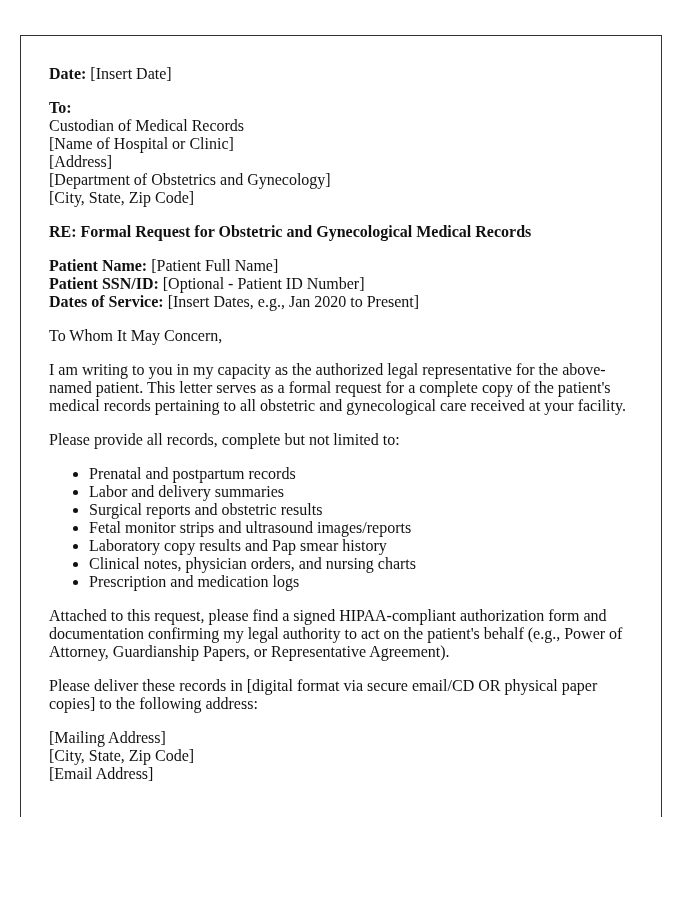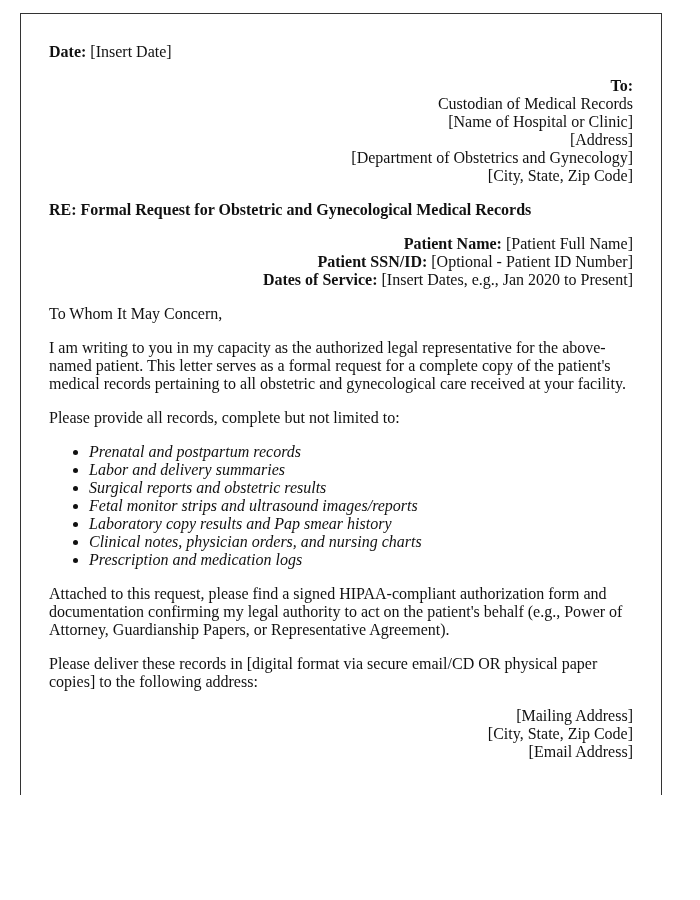--- a/index.html
+++ b/index.html
@@ -13,46 +13,44 @@
       position: relative;
       overflow: hidden;
       font-family: "Liberation Serif", "DejaVu Serif", serif;
       font-size: 16px;
       line-height: 18px;
       color: #111111;
     }
     .viewport {
       position: absolute;
       left: 20px;
-      top: 13px;
+      top: 35px;
       width: 642px;
       height: 782px;
       overflow: hidden;
     }
     .letter {
       box-sizing: border-box;
       width: 642px;
       min-height: 900px;
       border: 1px solid #333333;
       padding: 29px 28px 28px 28px;
     }
     p {
       margin: 0 0 16px 0;
     }
     .block-line {
       display: block;
-      text-align: right;
     }
     b, .bold {
       font-weight: bold;
     }
     ul {
       margin: 0 0 16px 0;
       padding-left: 40px;
-      font-style: italic;
     }
     ul li {
       margin: 0;
       list-style: disc;
     }
   </style>
 </head>
 <body>
 
 <div class="viewport">

